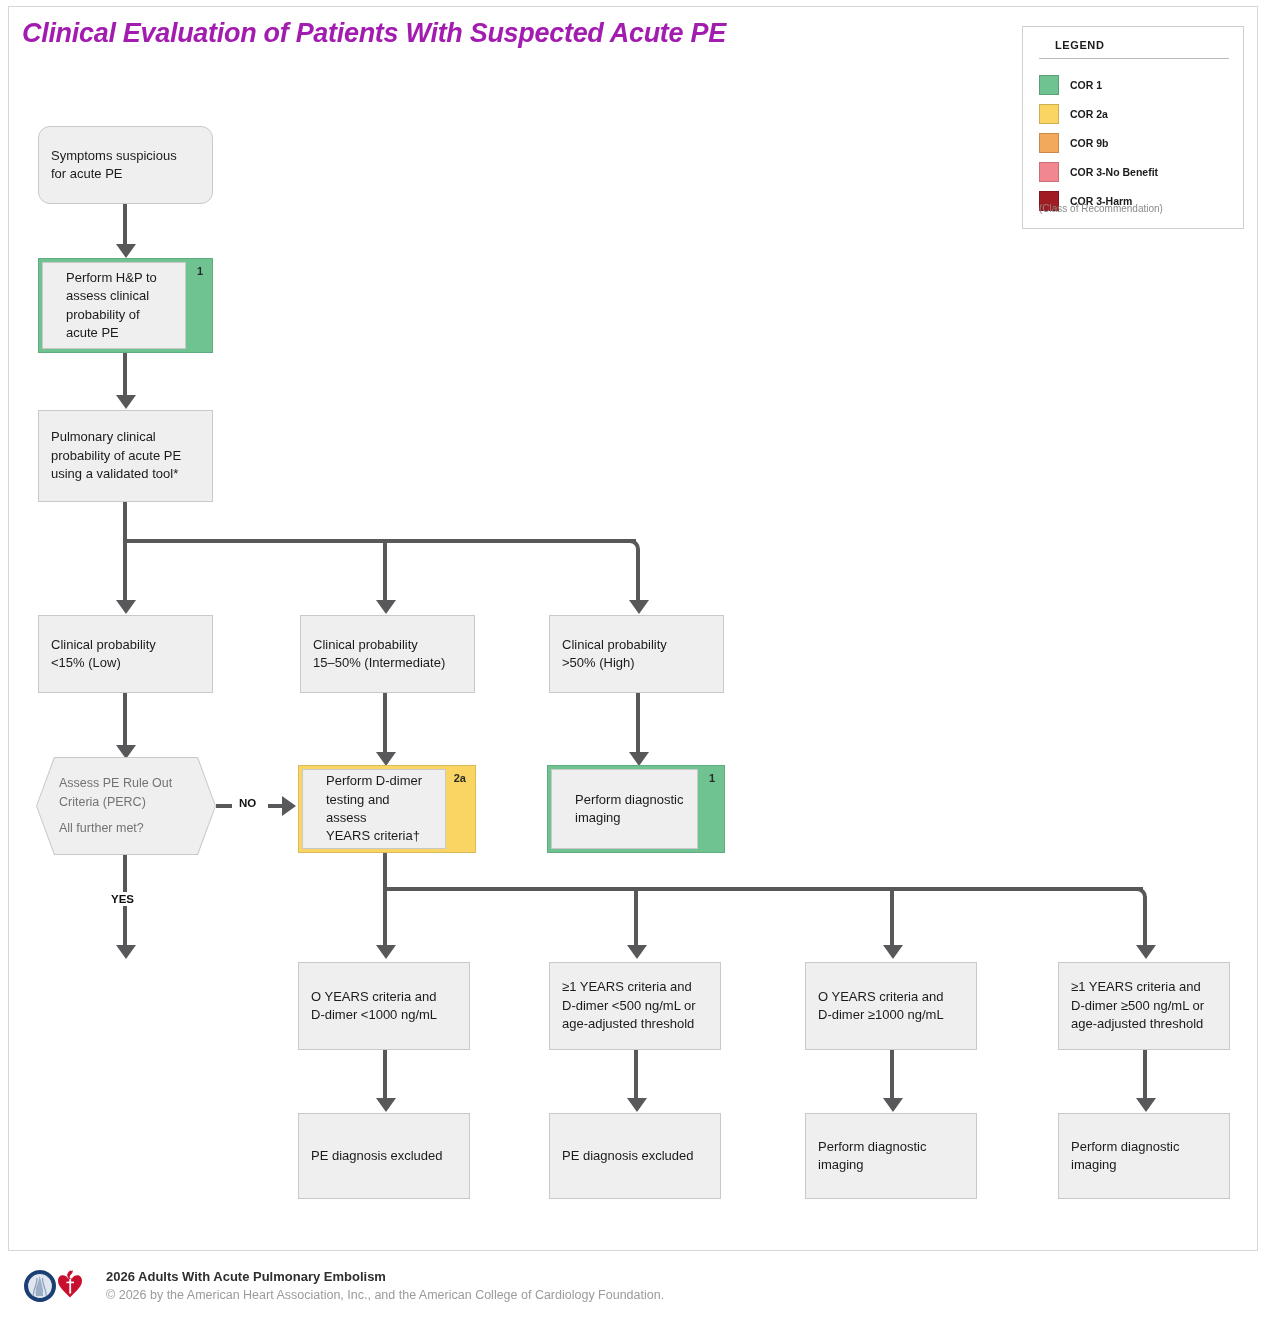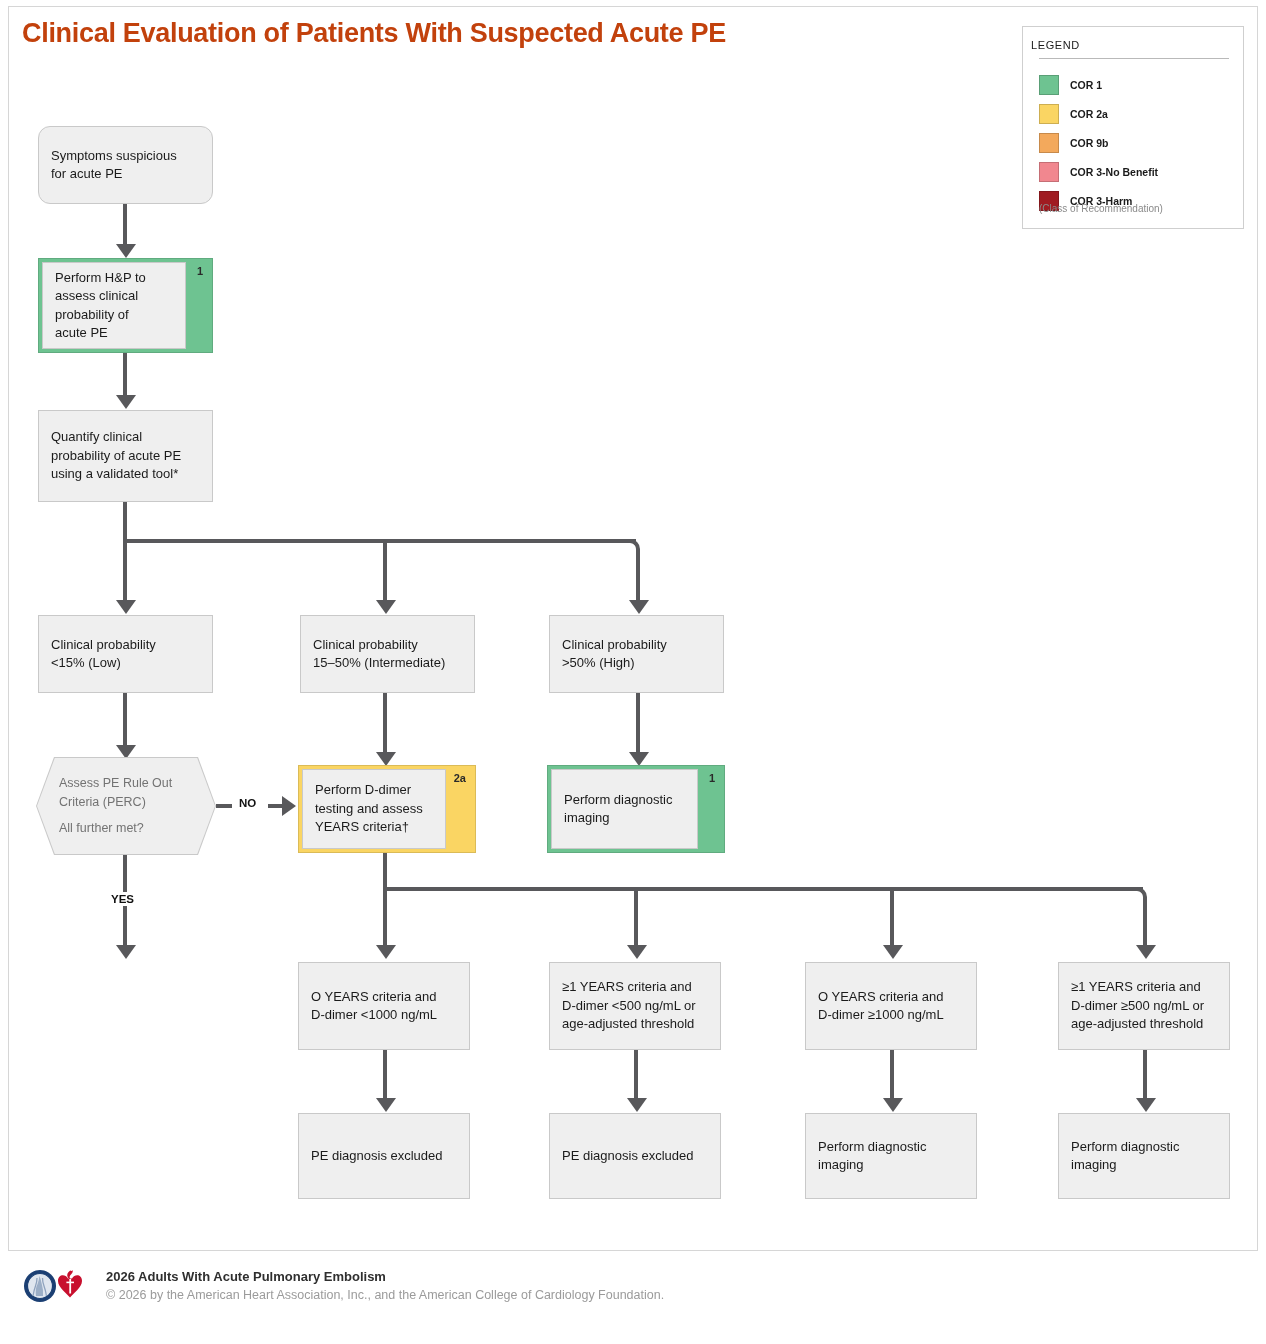--- a/index.html
+++ b/index.html
@@ -13,36 +13,37 @@
   }
   #frame{
     position:absolute;left:8px;top:6px;
     width:1250px;height:1245px;
     border:1px solid #d6d6d6;
     background:#fff;
     box-sizing:border-box;
   }
   #title{
     position:absolute;left:22px;top:18px;
-    font-size:27px;font-weight:bold;color:#c2410c;
+    font-size:27px;font-weight:bold;color:#a21caf;
     letter-spacing:-0.3px;
     font-family:"Liberation Sans", sans-serif;
     white-space:nowrap;
+    font-style:italic;
   }
 
   
   #legend{
     position:absolute;left:1022px;top:26px;
     width:222px;height:203px;
     border:1px solid #cfcfcf;background:#fff;
     box-sizing:border-box;
   }
   #legend .lg-title{
-    position:absolute;left:8px;top:12px;
-    font-size:11px;font-weight:normal;letter-spacing:0.6px;color:#1a1a1a;
+    position:absolute;left:32px;top:12px;
+    font-size:11px;font-weight:bold;letter-spacing:0.6px;color:#1a1a1a;
   }
   #legend .lg-rule{
     position:absolute;left:16px;top:31px;width:190px;height:1px;background:#b9b9b9;
   }
   #legend .lg-row{
     position:absolute;left:16px;height:20px;
   }
   #legend .lg-sw{
     position:absolute;left:0;top:0;width:20px;height:20px;
     border:1px solid rgba(0,0,0,.18);box-sizing:border-box;
@@ -74,21 +75,21 @@
     position:absolute;box-sizing:border-box;
     border:1px solid rgba(0,0,0,.12);
   }
   .cor .inner{
     position:absolute;left:3px;top:3px;bottom:3px;
     background:#efefef;border:1px solid #c9c9c9;
     box-sizing:border-box;
     display:flex;align-items:center;
     font-size:13px;line-height:1.42;color:#1b1b1b;
   }
-  .cor .inner .txt{padding:0 12px;}
+  .cor .inner .txt{padding:0 12px;margin-left:11px;}
   .cor .badge{
     position:absolute;top:6px;right:9px;
     font-size:11px;font-weight:bold;color:#2a2a2a;
   }
 
   
   .hex{
     position:absolute;
     background:#efefef;
     box-sizing:border-box;
@@ -198,21 +199,21 @@
 probability of
 acute PE</div>
     </div>
     <div class="badge">1</div>
   </div>
 
   <div class="vline" style="left:123px;top:353px;height:44px;"></div>
   <div class="arrow" style="left:116px;top:395px;"></div>
 
   <div class="node" style="left:38px;top:410px;width:175px;height:92px;">
-    <div class="txt" style="white-space:pre-line;">Quantify clinical
+    <div class="txt" style="white-space:pre-line;">Pulmonary clinical
 probability of acute PE
 using a validated tool*</div>
   </div>
 
   <div class="vline" style="left:123px;top:502px;height:39px;"></div>
   <div class="hline" style="left:123px;top:539px;width:513px;"></div>
   <div class="corner" style="left:626px;top:539px;width:14px;height:14px;"></div>
 
   <div class="vline" style="left:123px;top:539px;height:64px;"></div>
   <div class="arrow" style="left:116px;top:600px;"></div>

